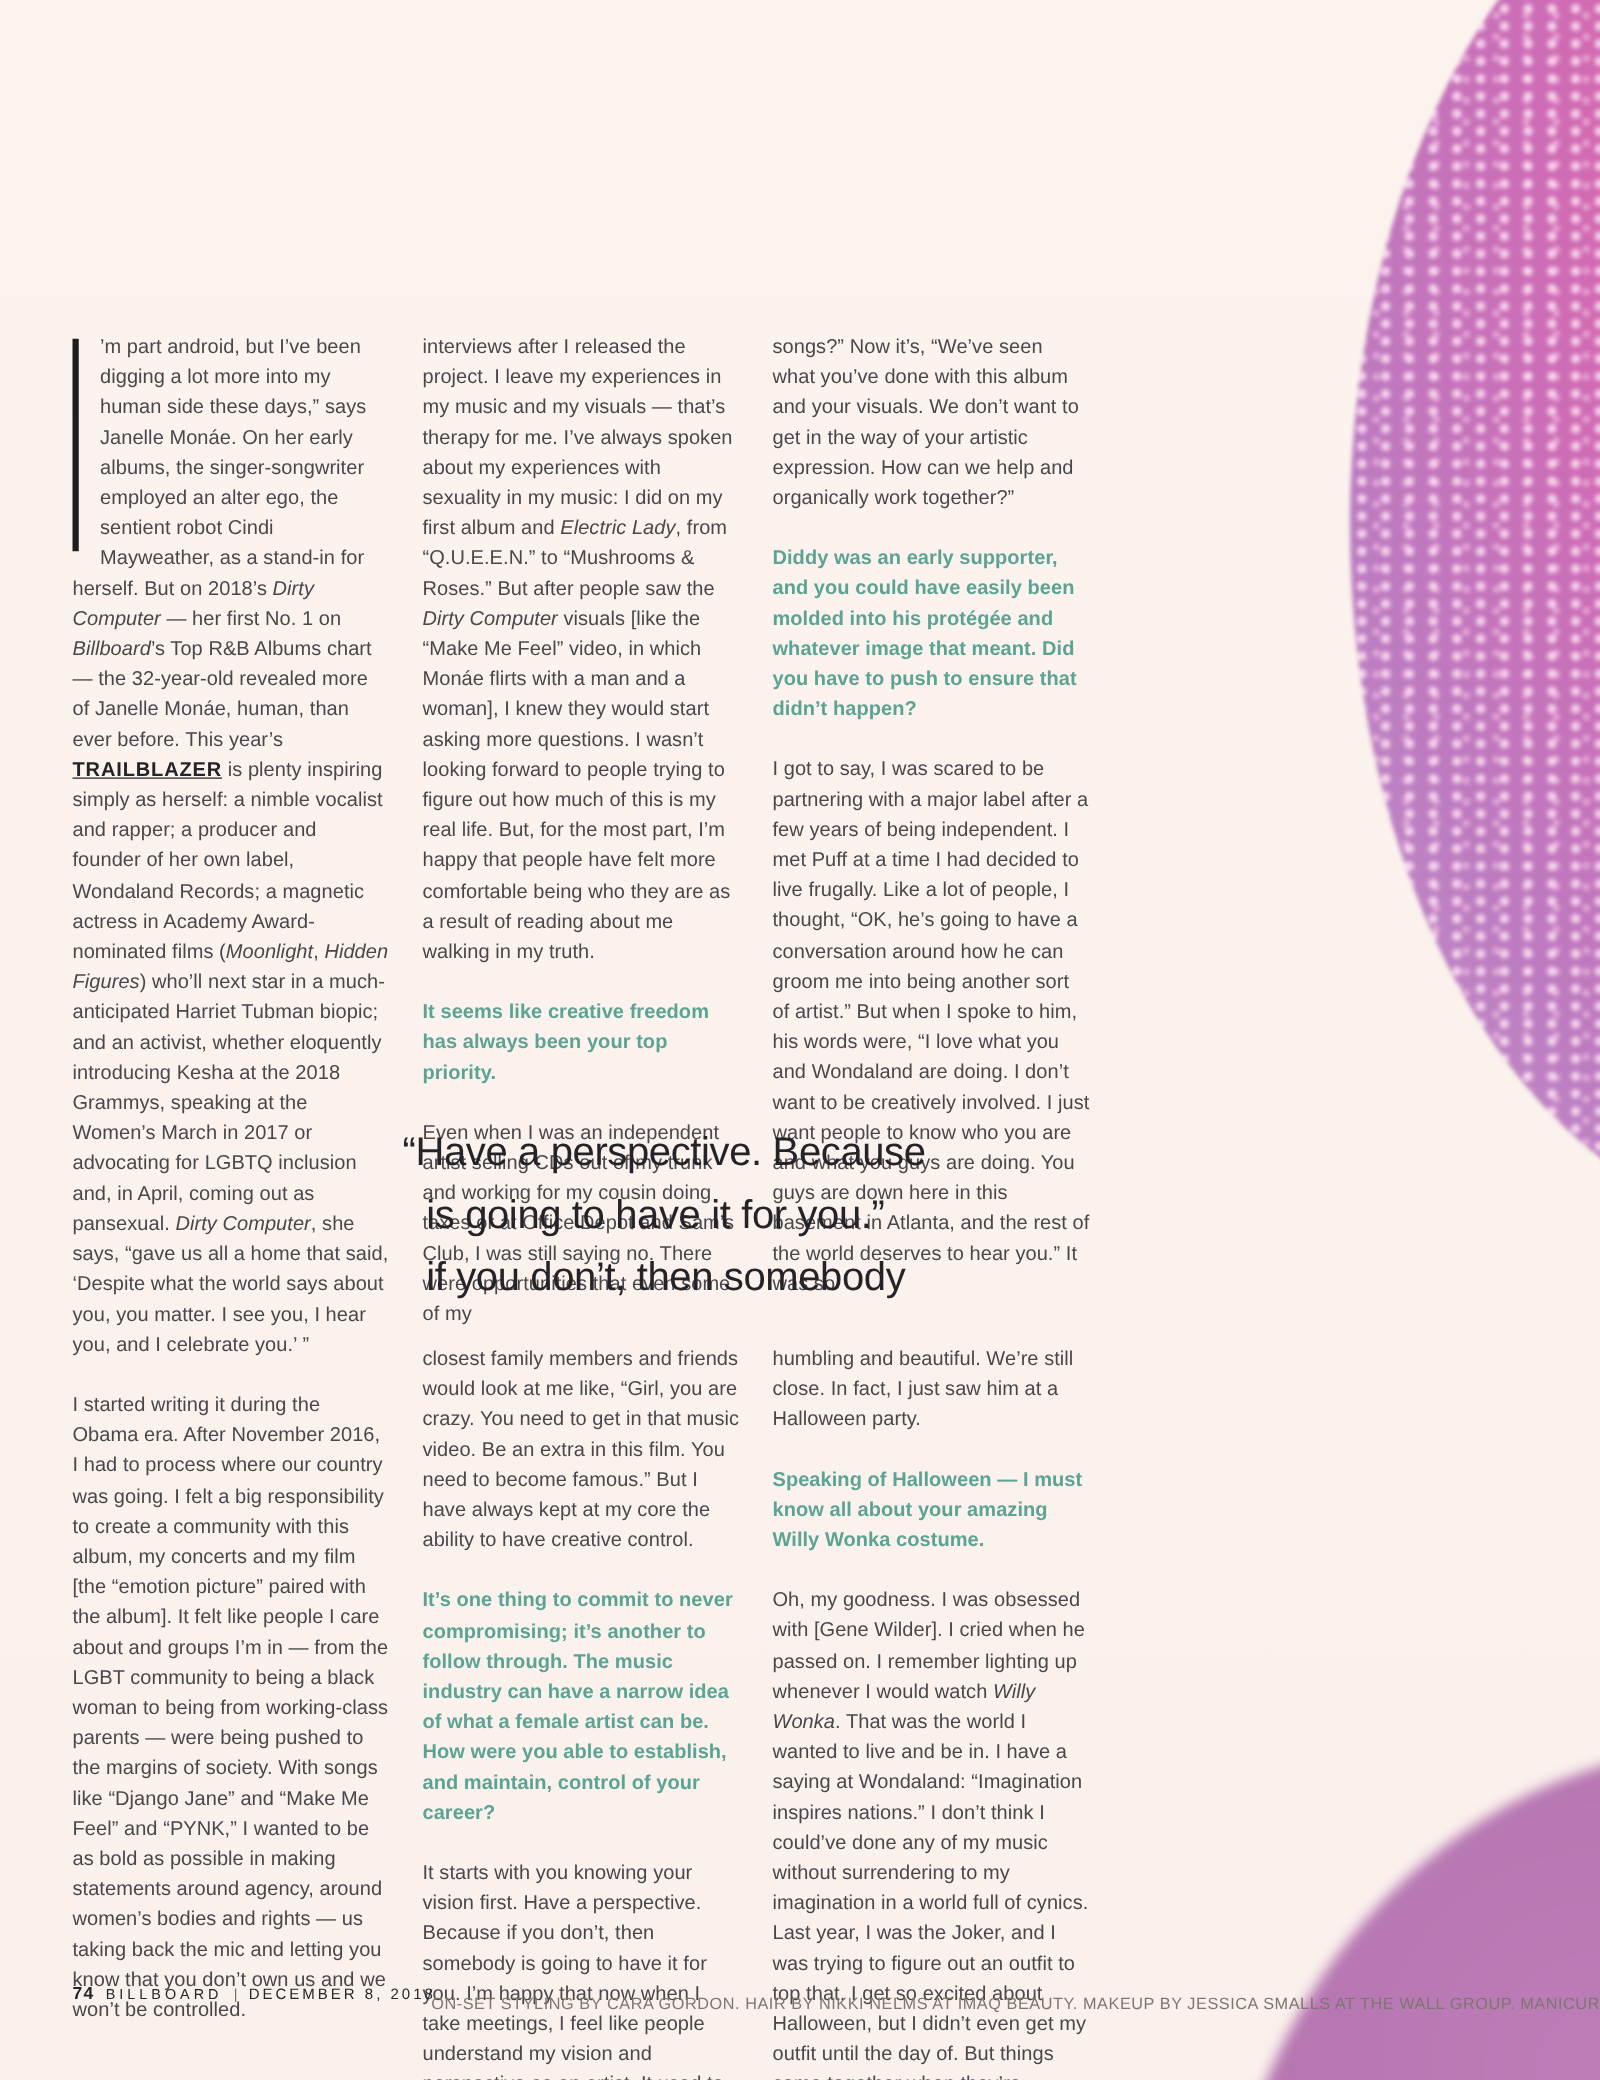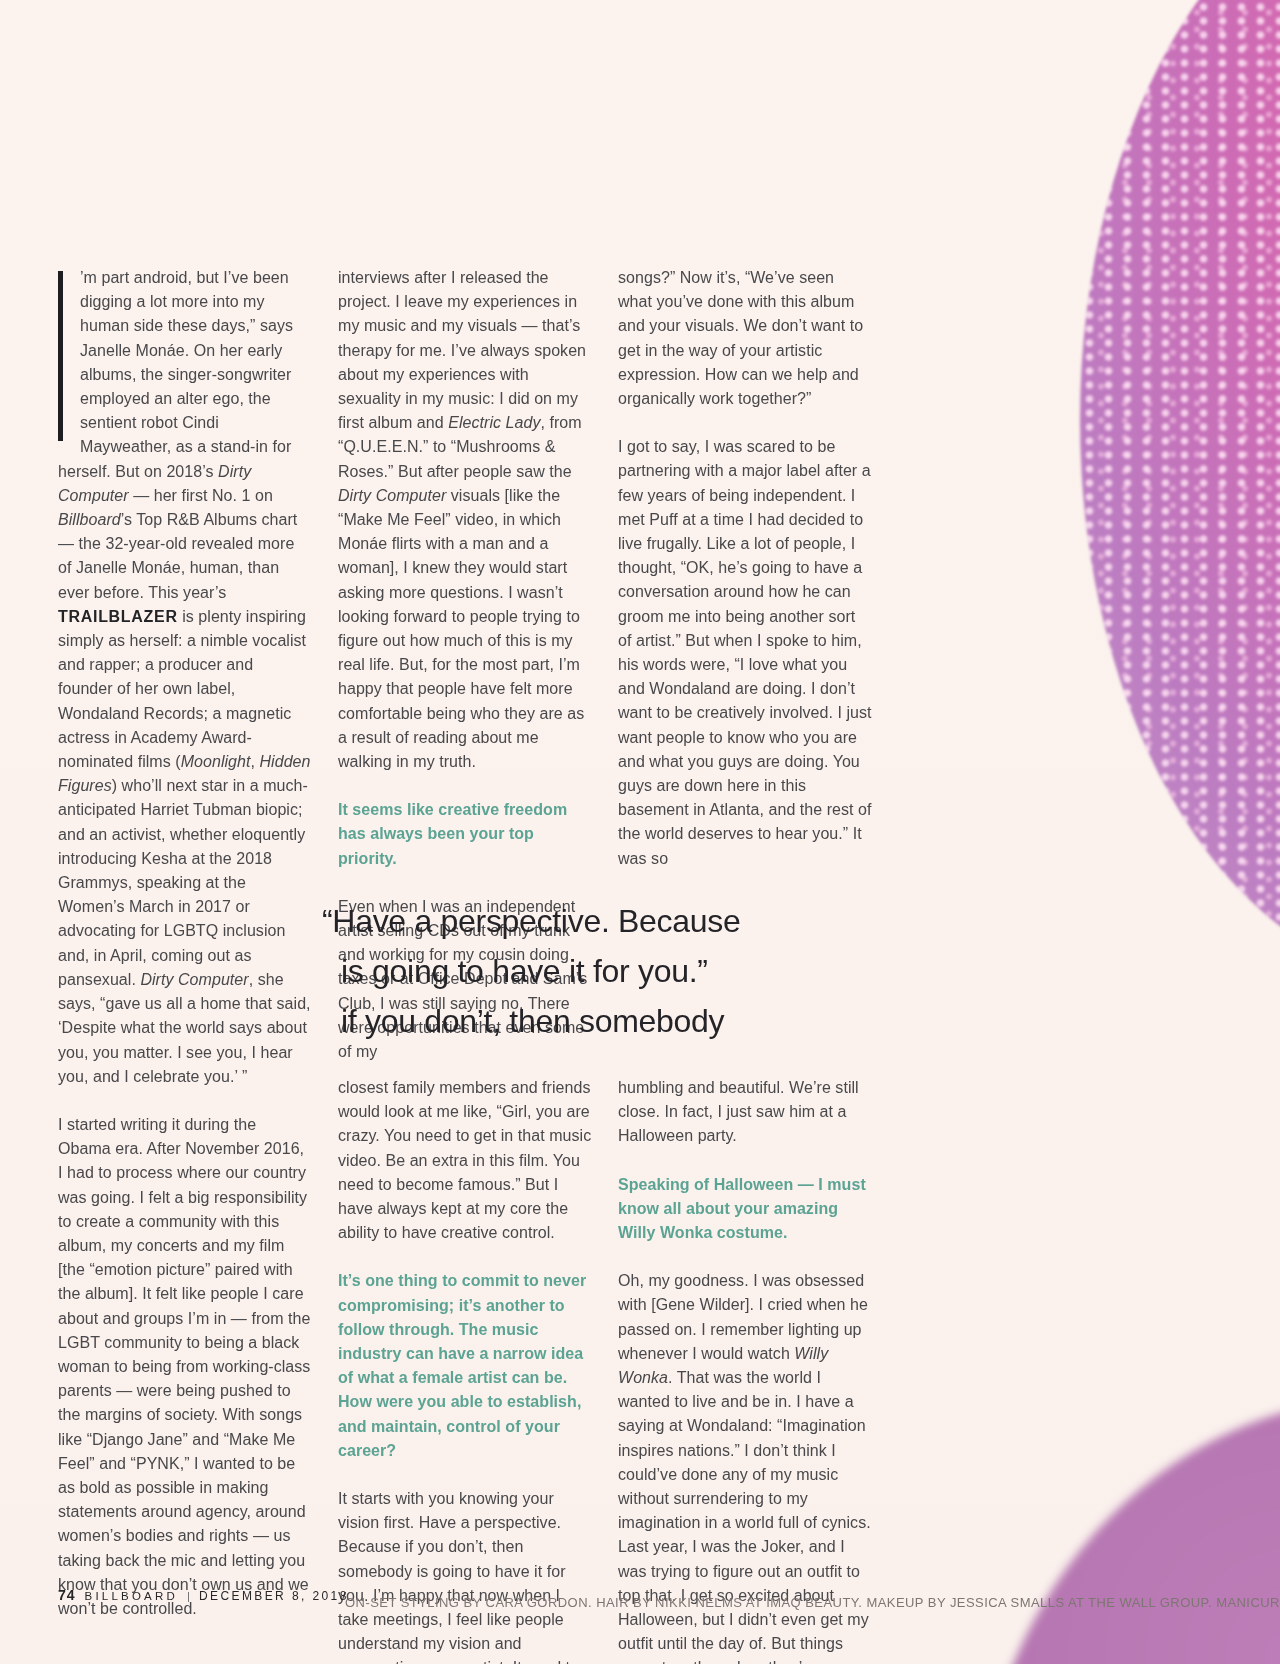--- a/index.html
+++ b/index.html
@@ -29,21 +29,21 @@
     background:radial-gradient(circle at 38% 28%,#bd7eb8 0%,#b272ae 48%,#aa6ba7 100%);
     filter:blur(5px);
   }
   
   .col{position:absolute;width:254px;z-index:2;font-size:16px;line-height:24.2px;
        color:#48484b;letter-spacing:.05px;}
   .col p{margin:0 0 24px 0;}
   .col p:last-child{margin-bottom:0;}
   p.question{color:#5ba393;font-weight:700;}
   span.i{font-style:italic;}
-  span.b{font-weight:700;color:#242427;letter-spacing:.7px;}
+  span.b{font-weight:700;color:#242427;letter-spacing:.7px;text-decoration:underline;}
   .dropbar{float:left;width:5px;height:170px;background:#1d1d1f;margin:5px 17px 0 0;}
   #col1{left:58px;top:266px;}
   #col2t{left:338px;top:266px;}
   #col3t{left:618px;top:266px;}
   #col2b{left:338px;top:1076px;}
   #col3b{left:618px;top:1076px;}
   
   .pullquote{
     position:absolute;left:322px;top:896px;width:620px;z-index:3;
     font-size:32px;line-height:50px;color:#242428;font-weight:400;
@@ -71,20 +71,21 @@
       <p class="lead"><span class="dropbar"></span><span>’m part android, but I’ve been digging a lot more into my human side these days,” says Janelle Monáe. On her early albums, the singer-songwriter employed an alter ego, the sentient robot Cindi Mayweather, as a stand-in for herself. But on 2018’s </span><span class="i">Dirty Computer</span><span> — her first No. 1 on </span><span class="i">Billboard</span><span>’s Top R&amp;B Albums chart — the 32-year-old revealed more of Janelle Monáe, human, than ever before. This year’s </span><span class="b">TRAILBLAZER</span><span> is plenty inspiring simply as herself: a nimble vocalist and rapper; a producer and founder of her own label, Wondaland Records; a magnetic actress in Academy Award-nominated films (</span><span class="i">Moonlight</span><span>, </span><span class="i">Hidden Figures</span><span>) who’ll next star in a much-anticipated Harriet Tubman biopic; and an activist, whether eloquently introducing Kesha at the 2018 Grammys, speaking at the Women’s March in 2017 or advocating for LGBTQ inclusion and, in April, coming out as pansexual. </span><span class="i">Dirty Computer</span><span>, she says, “gave us all a home that said, ‘Despite what the world says about you, you matter. I see you, I hear you, and I celebrate you.’ ”</span></p>
       <p class="answer"><span>I started writing it during the Obama era. After November 2016, I had to process where our country was going. I felt a big responsibility to create a community with this album, my concerts and my film [the “emotion picture” paired with the album]. It felt like people I care about and groups I’m in — from the LGBT community to being a black woman to being from working-class parents — were being pushed to the margins of society. With songs like “Django Jane” and “Make Me Feel” and “PYNK,” I wanted to be as bold as possible in making statements around agency, around women’s bodies and rights — us taking back the mic and letting you know that you don’t own us and we won’t be controlled.</span></p>
     </div>
   <div class="col" id="col2t">
       <p class="answer"><span>interviews after I released the project. I leave my experiences in my music and my visuals — that’s therapy for me. I’ve always spoken about my experiences with sexuality in my music: I did on my first album and </span><span class="i">Electric Lady</span><span>, from “Q.U.E.E.N.” to “Mushrooms &amp; Roses.” But after people saw the </span><span class="i">Dirty Computer</span><span> visuals [like the “Make Me Feel” video, in which Monáe flirts with a man and a woman], I knew they would start asking more questions. I wasn’t looking forward to people trying to figure out how much of this is my real life. But, for the most part, I’m happy that people have felt more comfortable being who they are as a result of reading about me walking in my truth.</span></p>
       <p class="question"><span>It seems like creative freedom has always been your top priority.</span></p>
       <p class="answer"><span>Even when I was an independent artist selling CDs out of my trunk and working for my cousin doing taxes or at Office Depot and Sam’s Club, I was still saying no. There were opportunities that even some of my</span></p>
     </div>
   <div class="col" id="col3t">
       <p class="answer"><span>songs?” Now it’s, “We’ve seen what you’ve done with this album and your visuals. We don’t want to get in the way of your artistic expression. How can we help and organically work together?”</span></p>
+      <p class="question"><span>Diddy was an early supporter, and you could have easily been molded into his protégée and whatever image that meant. Did you have to push to ensure that didn’t happen?</span></p>
       <p class="answer"><span>I got to say, I was scared to be partnering with a major label after a few years of being independent. I met Puff at a time I had decided to live frugally. Like a lot of people, I thought, “OK, he’s going to have a conversation around how he can groom me into being another sort of artist.” But when I spoke to him, his words were, “I love what you and Wondaland are doing. I don’t want to be creatively involved. I just want people to know who you are and what you guys are doing. You guys are down here in this basement in Atlanta, and the rest of the world deserves to hear you.” It was so</span></p>
     </div>
 
   <div class="pullquote">
     <div class="pq-line">“Have a perspective. Because</div>
     <div class="pq-line">is going to have it for you.”</div>
     <div class="pq-line">if you don’t, then somebody</div>
   </div>
 
   <div class="col" id="col2b">

